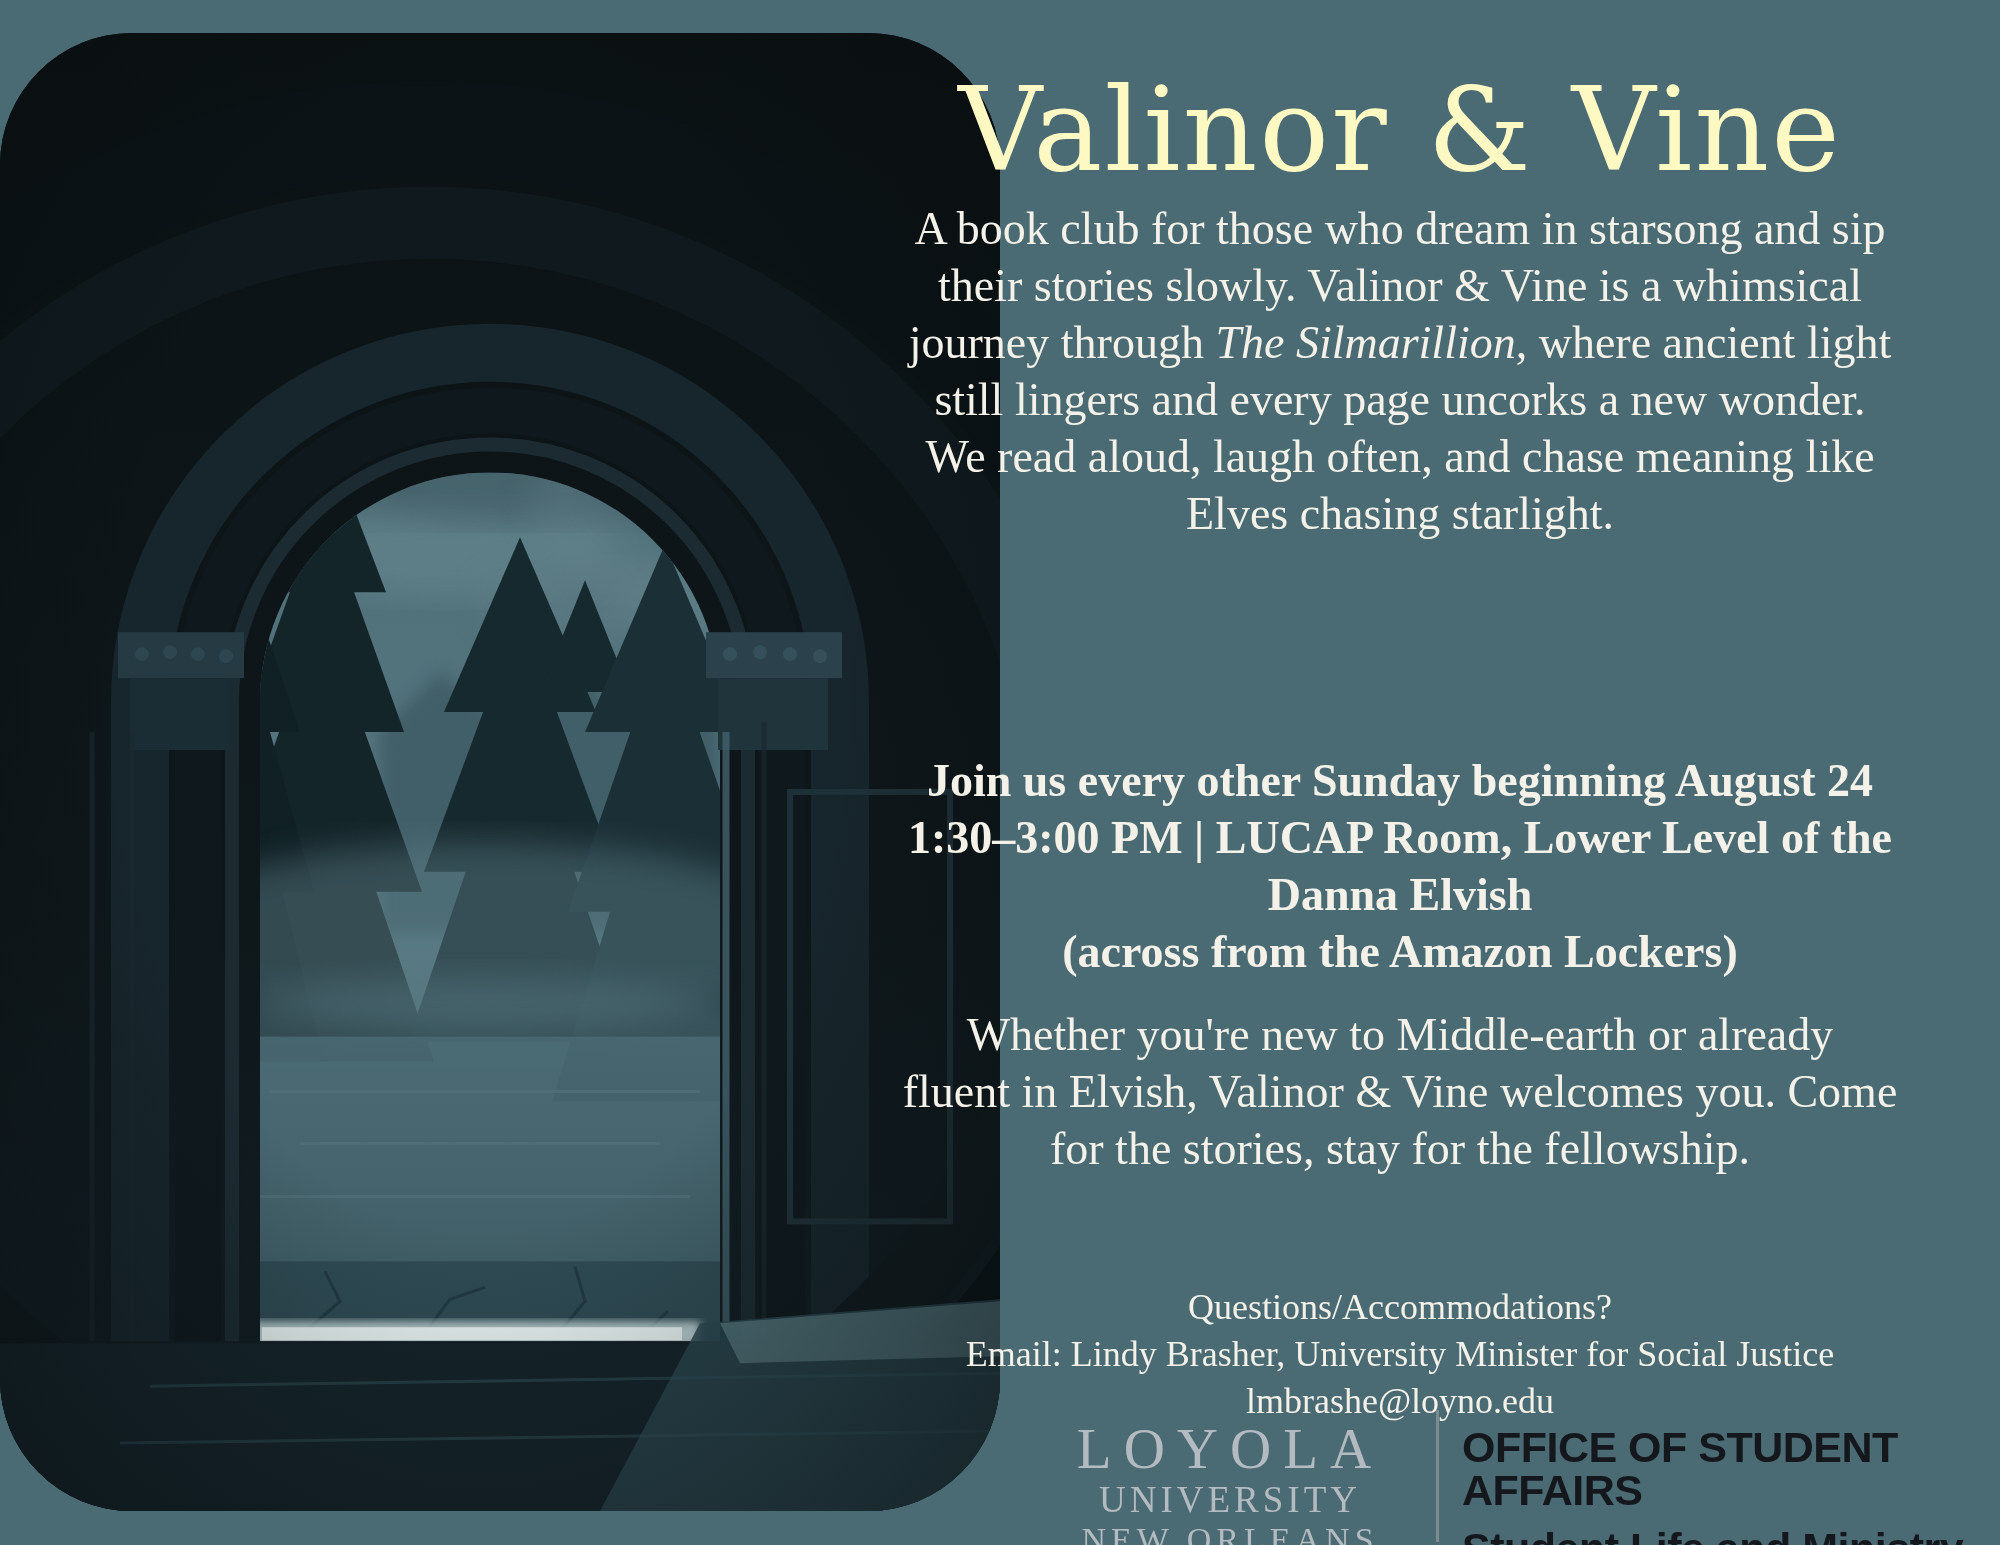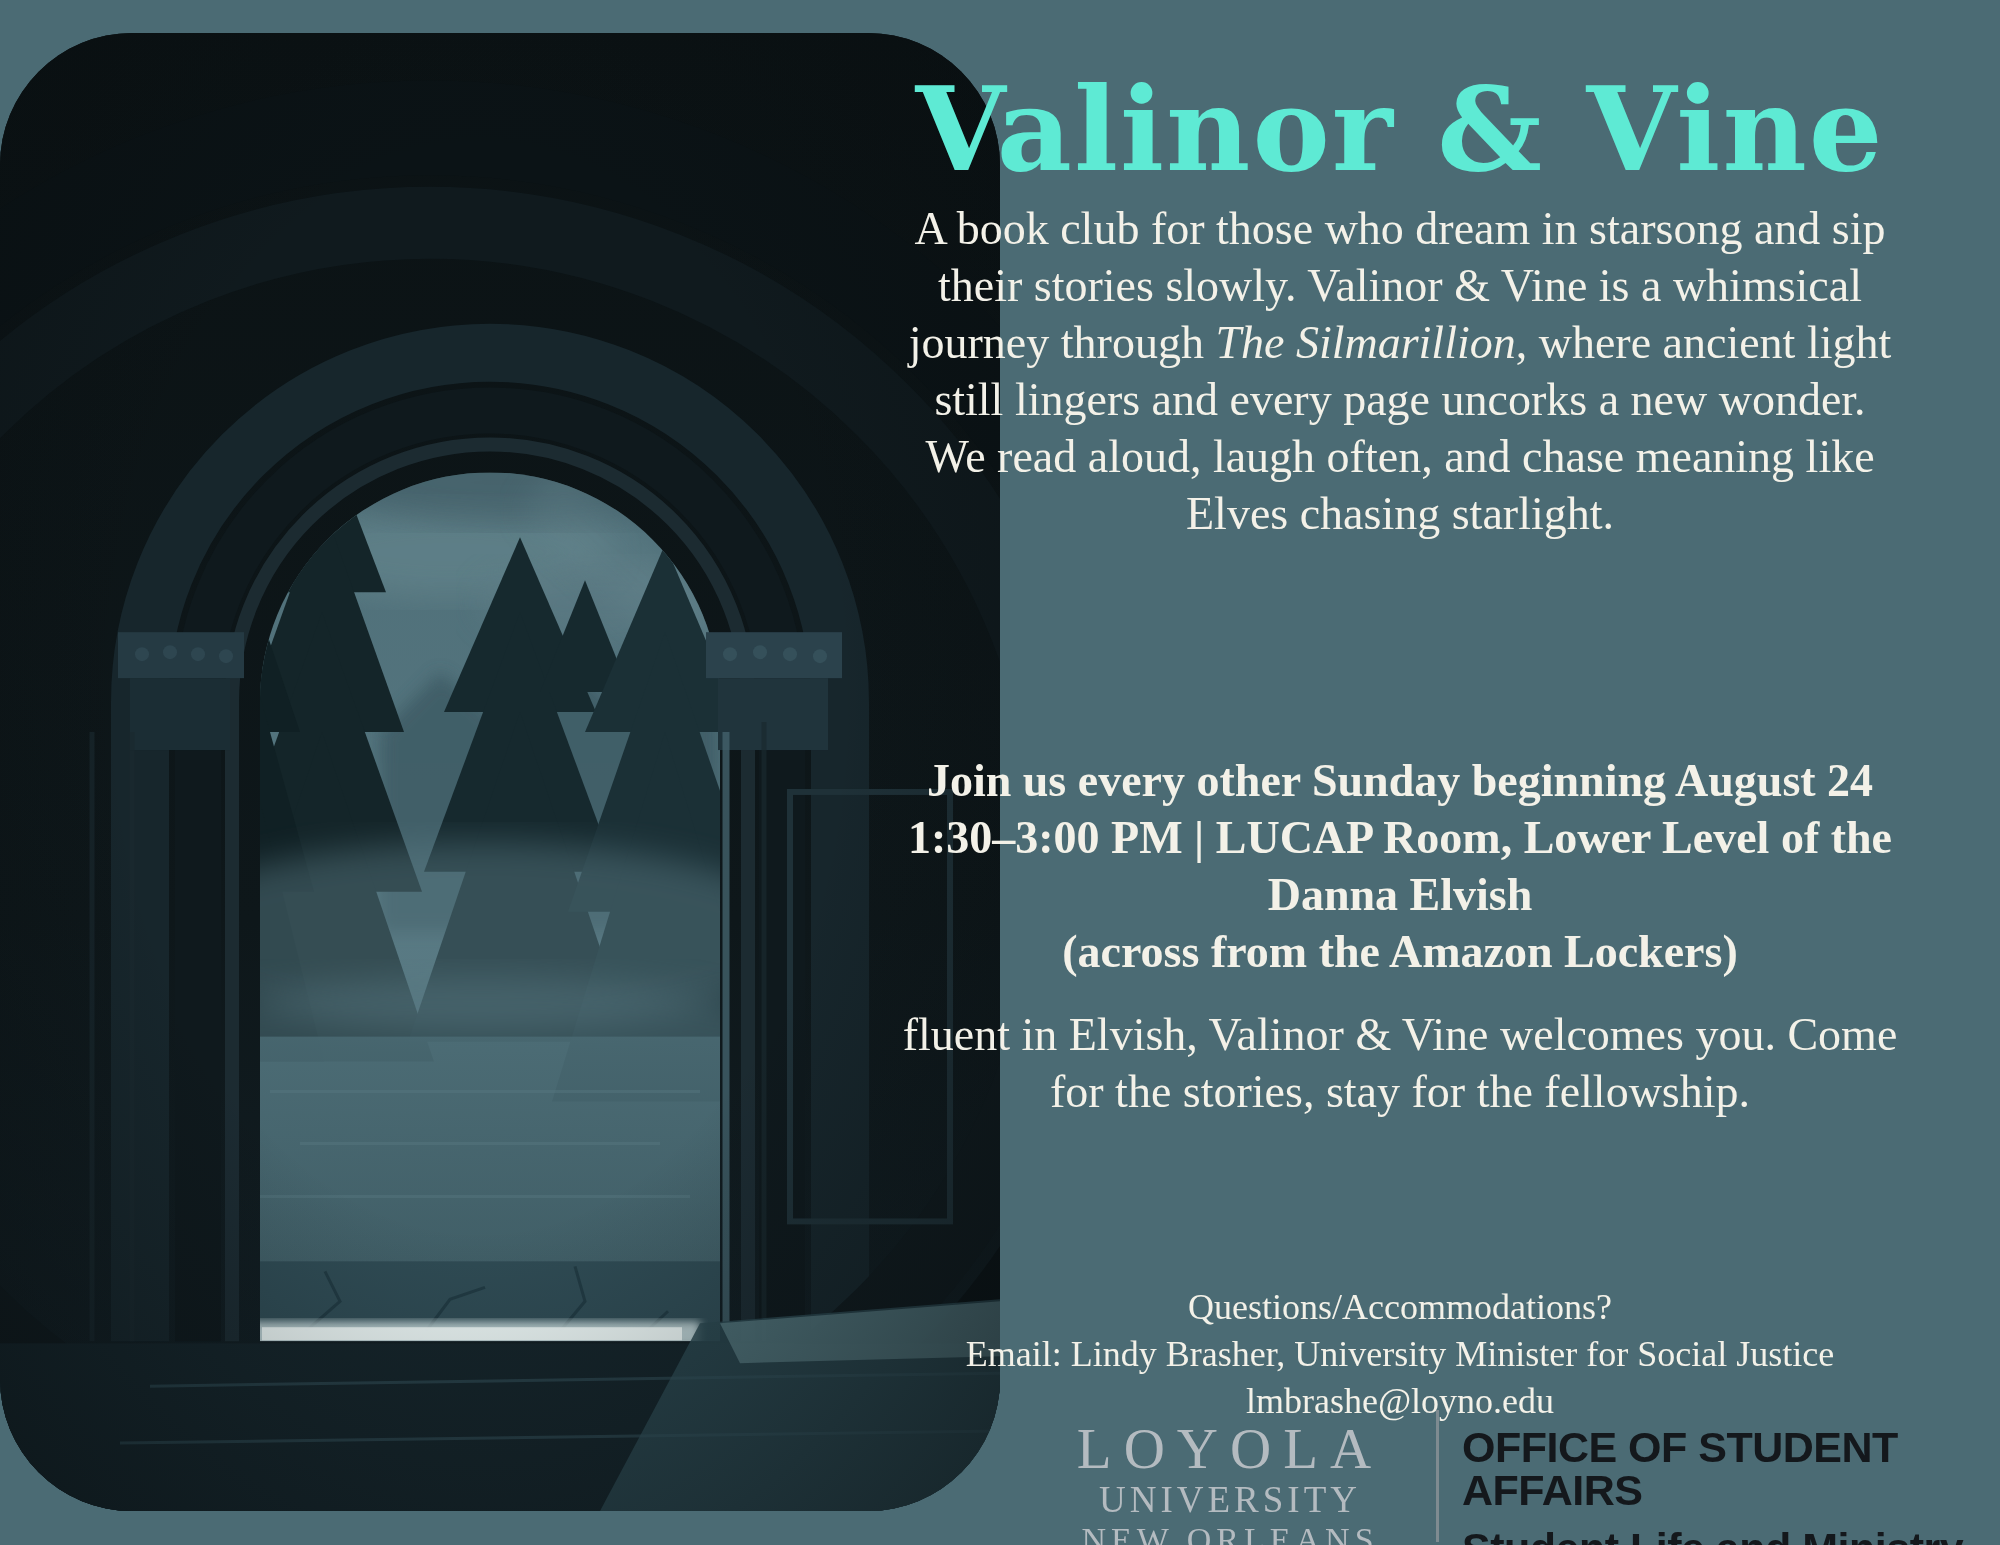--- a/index.html
+++ b/index.html
@@ -20,23 +20,23 @@
   }
   .photo svg{display:block;width:100%;height:100%;}
   
   .block{
     position:absolute;left:845px;width:1110px;
     text-align:center;color:#f3f1e8;
   }
   .title-block{top:60px;}
   .title{
     font-family:"DejaVu Serif", serif;
-    font-weight:bold;
+    font-weight:normal;
     font-size:116px;line-height:1.2;
-    color:#5eead4;letter-spacing:2px;
+    color:#fef9c3;letter-spacing:2px;
     white-space:nowrap;
   }
   .body-text{font-size:46px;line-height:57px;}
   .about-block{top:200px;}
   .schedule-block{top:752px;font-weight:bold;}
   .welcome-block{top:1006px;}
   .contact-block{top:1284px;font-size:36px;line-height:47px;}
   .em{font-style:italic;}
   
   .uni-logo{
@@ -217,20 +217,21 @@
   </div>
 
   <div class="block body-text schedule-block">
     <div>Join us every other Sunday beginning August 24</div>
     <div>1:30–3:00 PM | LUCAP Room, Lower Level of the</div>
     <div>Danna Elvish</div>
     <div>(across from the Amazon Lockers)</div>
   </div>
 
   <div class="block body-text welcome-block">
+    <div>Whether you're new to Middle-earth or already</div>
     <div>fluent in Elvish, Valinor &amp; Vine welcomes you. Come</div>
     <div>for the stories, stay for the fellowship.</div>
   </div>
 
   <div class="block contact-block">
     <div>Questions/Accommodations?</div>
     <div>Email: Lindy Brasher, University Minister for Social Justice</div>
     <div>lmbrashe@loyno.edu</div>
   </div>
 

